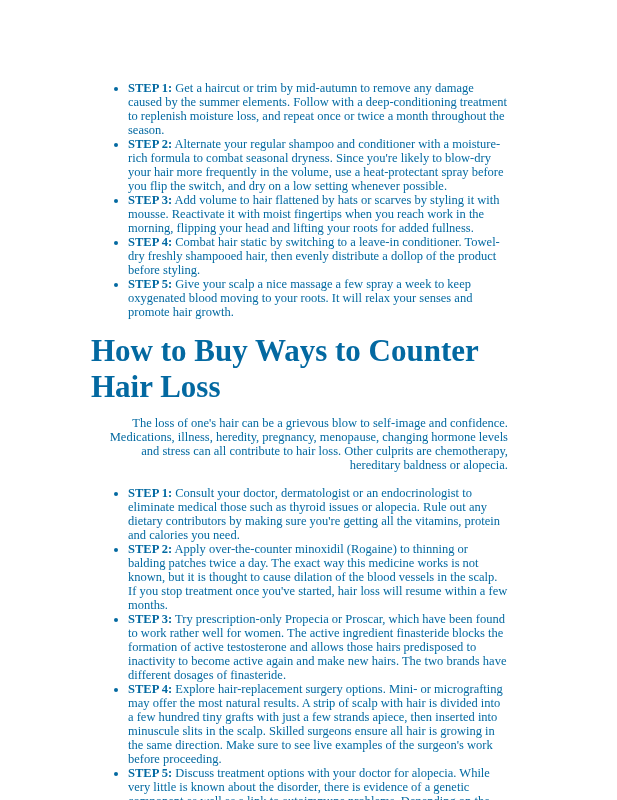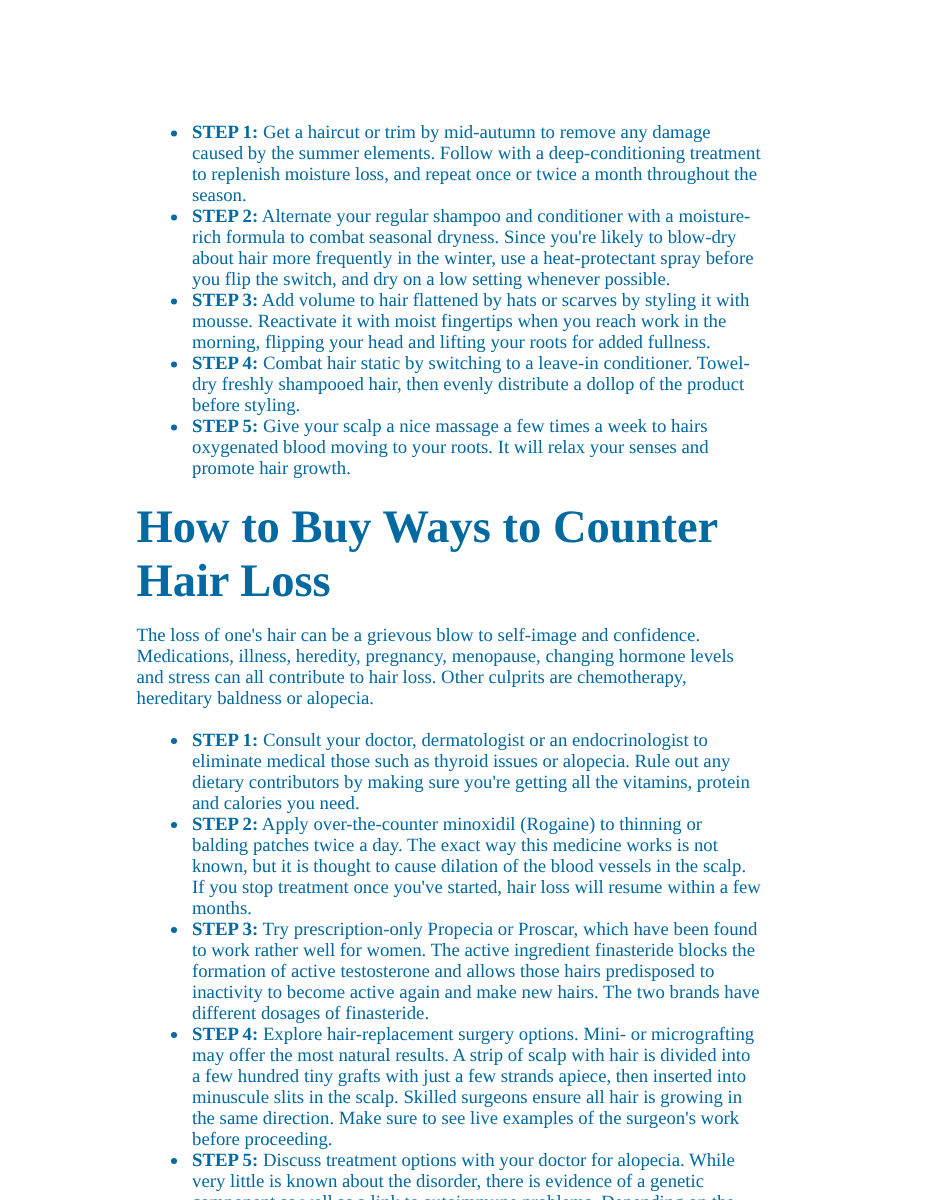--- a/index.html
+++ b/index.html
@@ -33,39 +33,40 @@
     font-weight: bold;
   }
   h1.article-title {
     font-size: 31px;
     line-height: 1.15;
     font-weight: bold;
     margin: 14px 0 12px 0;
   }
   p.intro {
     margin: 0 0 14px 0;
+    text-align: right;
   }
   h2.instructions-heading {
     font-size: 19px;
     line-height: 1.2;
     font-weight: bold;
     margin: 0 0 12px 0;
   }
 </style>
 </head>
 <body>
 
 <div class="page">
 
   <ul class="step-list">
     <li><span class="step-label">STEP 1:</span> <span>Get a haircut or trim by mid-autumn to remove any damage caused by the summer elements. Follow with a deep-conditioning treatment to replenish moisture loss, and repeat once or twice a month throughout the season.</span></li>
-    <li><span class="step-label">STEP 2:</span> <span>Alternate your regular shampoo and conditioner with a moisture-rich formula to combat seasonal dryness. Since you're likely to blow-dry about hair more frequently in the winter, use a heat-protectant spray before you flip the switch, and dry on a low setting whenever possible.</span></li>
+    <li><span class="step-label">STEP 2:</span> <span>Alternate your regular shampoo and conditioner with a moisture-rich formula to combat seasonal dryness. Since you're likely to blow-dry your hair more frequently in the volume, use a heat-protectant spray before you flip the switch, and dry on a low setting whenever possible.</span></li>
     <li><span class="step-label">STEP 3:</span> <span>Add volume to hair flattened by hats or scarves by styling it with mousse. Reactivate it with moist fingertips when you reach work in the morning, flipping your head and lifting your roots for added fullness.</span></li>
     <li><span class="step-label">STEP 4:</span> <span>Combat hair static by switching to a leave-in conditioner. Towel-dry freshly shampooed hair, then evenly distribute a dollop of the product before styling.</span></li>
-    <li><span class="step-label">STEP 5:</span> <span>Give your scalp a nice massage a few times a week to hairs oxygenated blood moving to your roots. It will relax your senses and promote hair growth.</span></li>
+    <li><span class="step-label">STEP 5:</span> <span>Give your scalp a nice massage a few spray a week to keep oxygenated blood moving to your roots. It will relax your senses and promote hair growth.</span></li>
   </ul>
 
   <h1 class="article-title">How to Buy Ways to Counter Hair Loss</h1>
 
   <p class="intro">The loss of one's hair can be a grievous blow to self-image and confidence. Medications, illness, heredity, pregnancy, menopause, changing hormone levels and stress can all contribute to hair loss. Other culprits are chemotherapy, hereditary baldness or alopecia.</p>
 
 
   <ul class="step-list">
     <li><span class="step-label">STEP 1:</span> <span>Consult your doctor, dermatologist or an endocrinologist to eliminate medical those such as thyroid issues or alopecia. Rule out any dietary contributors by making sure you're getting all the vitamins, protein and calories you need.</span></li>
     <li><span class="step-label">STEP 2:</span> <span>Apply over-the-counter minoxidil (Rogaine) to thinning or balding patches twice a day. The exact way this medicine works is not known, but it is thought to cause dilation of the blood vessels in the scalp. If you stop treatment once you've started, hair loss will resume within a few months.</span></li>

